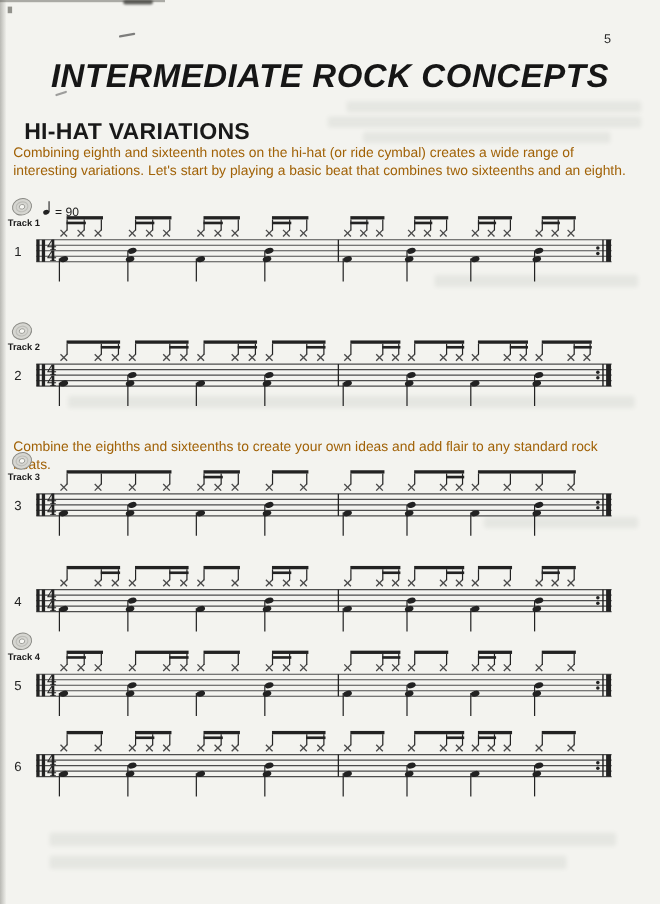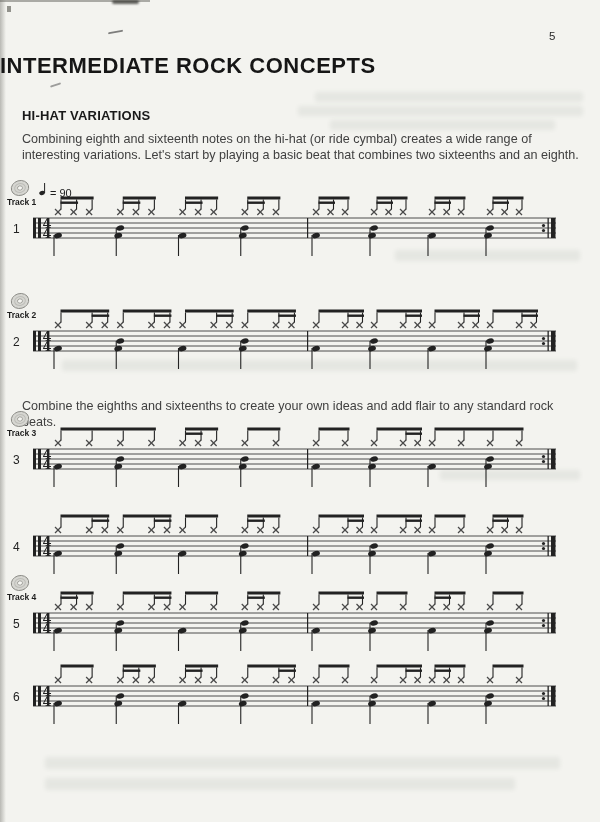--- a/index.html
+++ b/index.html
@@ -14,25 +14,25 @@
      border-radius:2px;filter:blur(1px);opacity:.8;}
   .corner-mark{position:absolute;left:7px;top:6px;width:4px;height:6px;background:#7a7a74;
      filter:blur(.5px);opacity:.8;}
   .pencil-1{position:absolute;left:108px;top:31px;width:15px;height:1.6px;background:#555;
      transform:rotate(-10deg);border-radius:1px;opacity:.75;}
   .pencil-2{position:absolute;left:50px;top:84px;width:11px;height:1.5px;background:#777;
      transform:rotate(-18deg);border-radius:1px;opacity:.7;}
   .ghost{position:absolute;background:#49584b;opacity:.08;filter:blur(2px);border-radius:2px;}
   
   .pagenum{position:absolute;left:549px;top:30px;font-size:11.5px;color:#2a2a2a;}
-  .title{position:absolute;left:0;top:53px;width:600px;
-     font-size:22px;font-weight:bold;letter-spacing:.5px;color:#161616;}
-  .heading{position:absolute;left:22px;top:108px;font-size:13px;font-weight:bold;
+  .title{position:absolute;left:0;top:53px;width:600px;text-align:center;
+     font-size:30px;font-weight:bold;letter-spacing:.5px;color:#161616;font-style:italic;}
+  .heading{position:absolute;left:22px;top:108px;font-size:21px;font-weight:bold;
      letter-spacing:.2px;color:#191919;}
-  .para{position:absolute;left:22px;width:562px;font-size:12.6px;line-height:16px;color:#404040;}
+  .para{position:absolute;left:12px;width:562px;font-size:12.6px;line-height:16px;color:#a16207;}
   .para-intro{top:131px;}
   .para-2{top:270px;}
   .para-3{top:398px;}
   .staff-svg{position:absolute;left:0;}
 </style>
 </head>
 <body>
 
 <div class="page">
 

